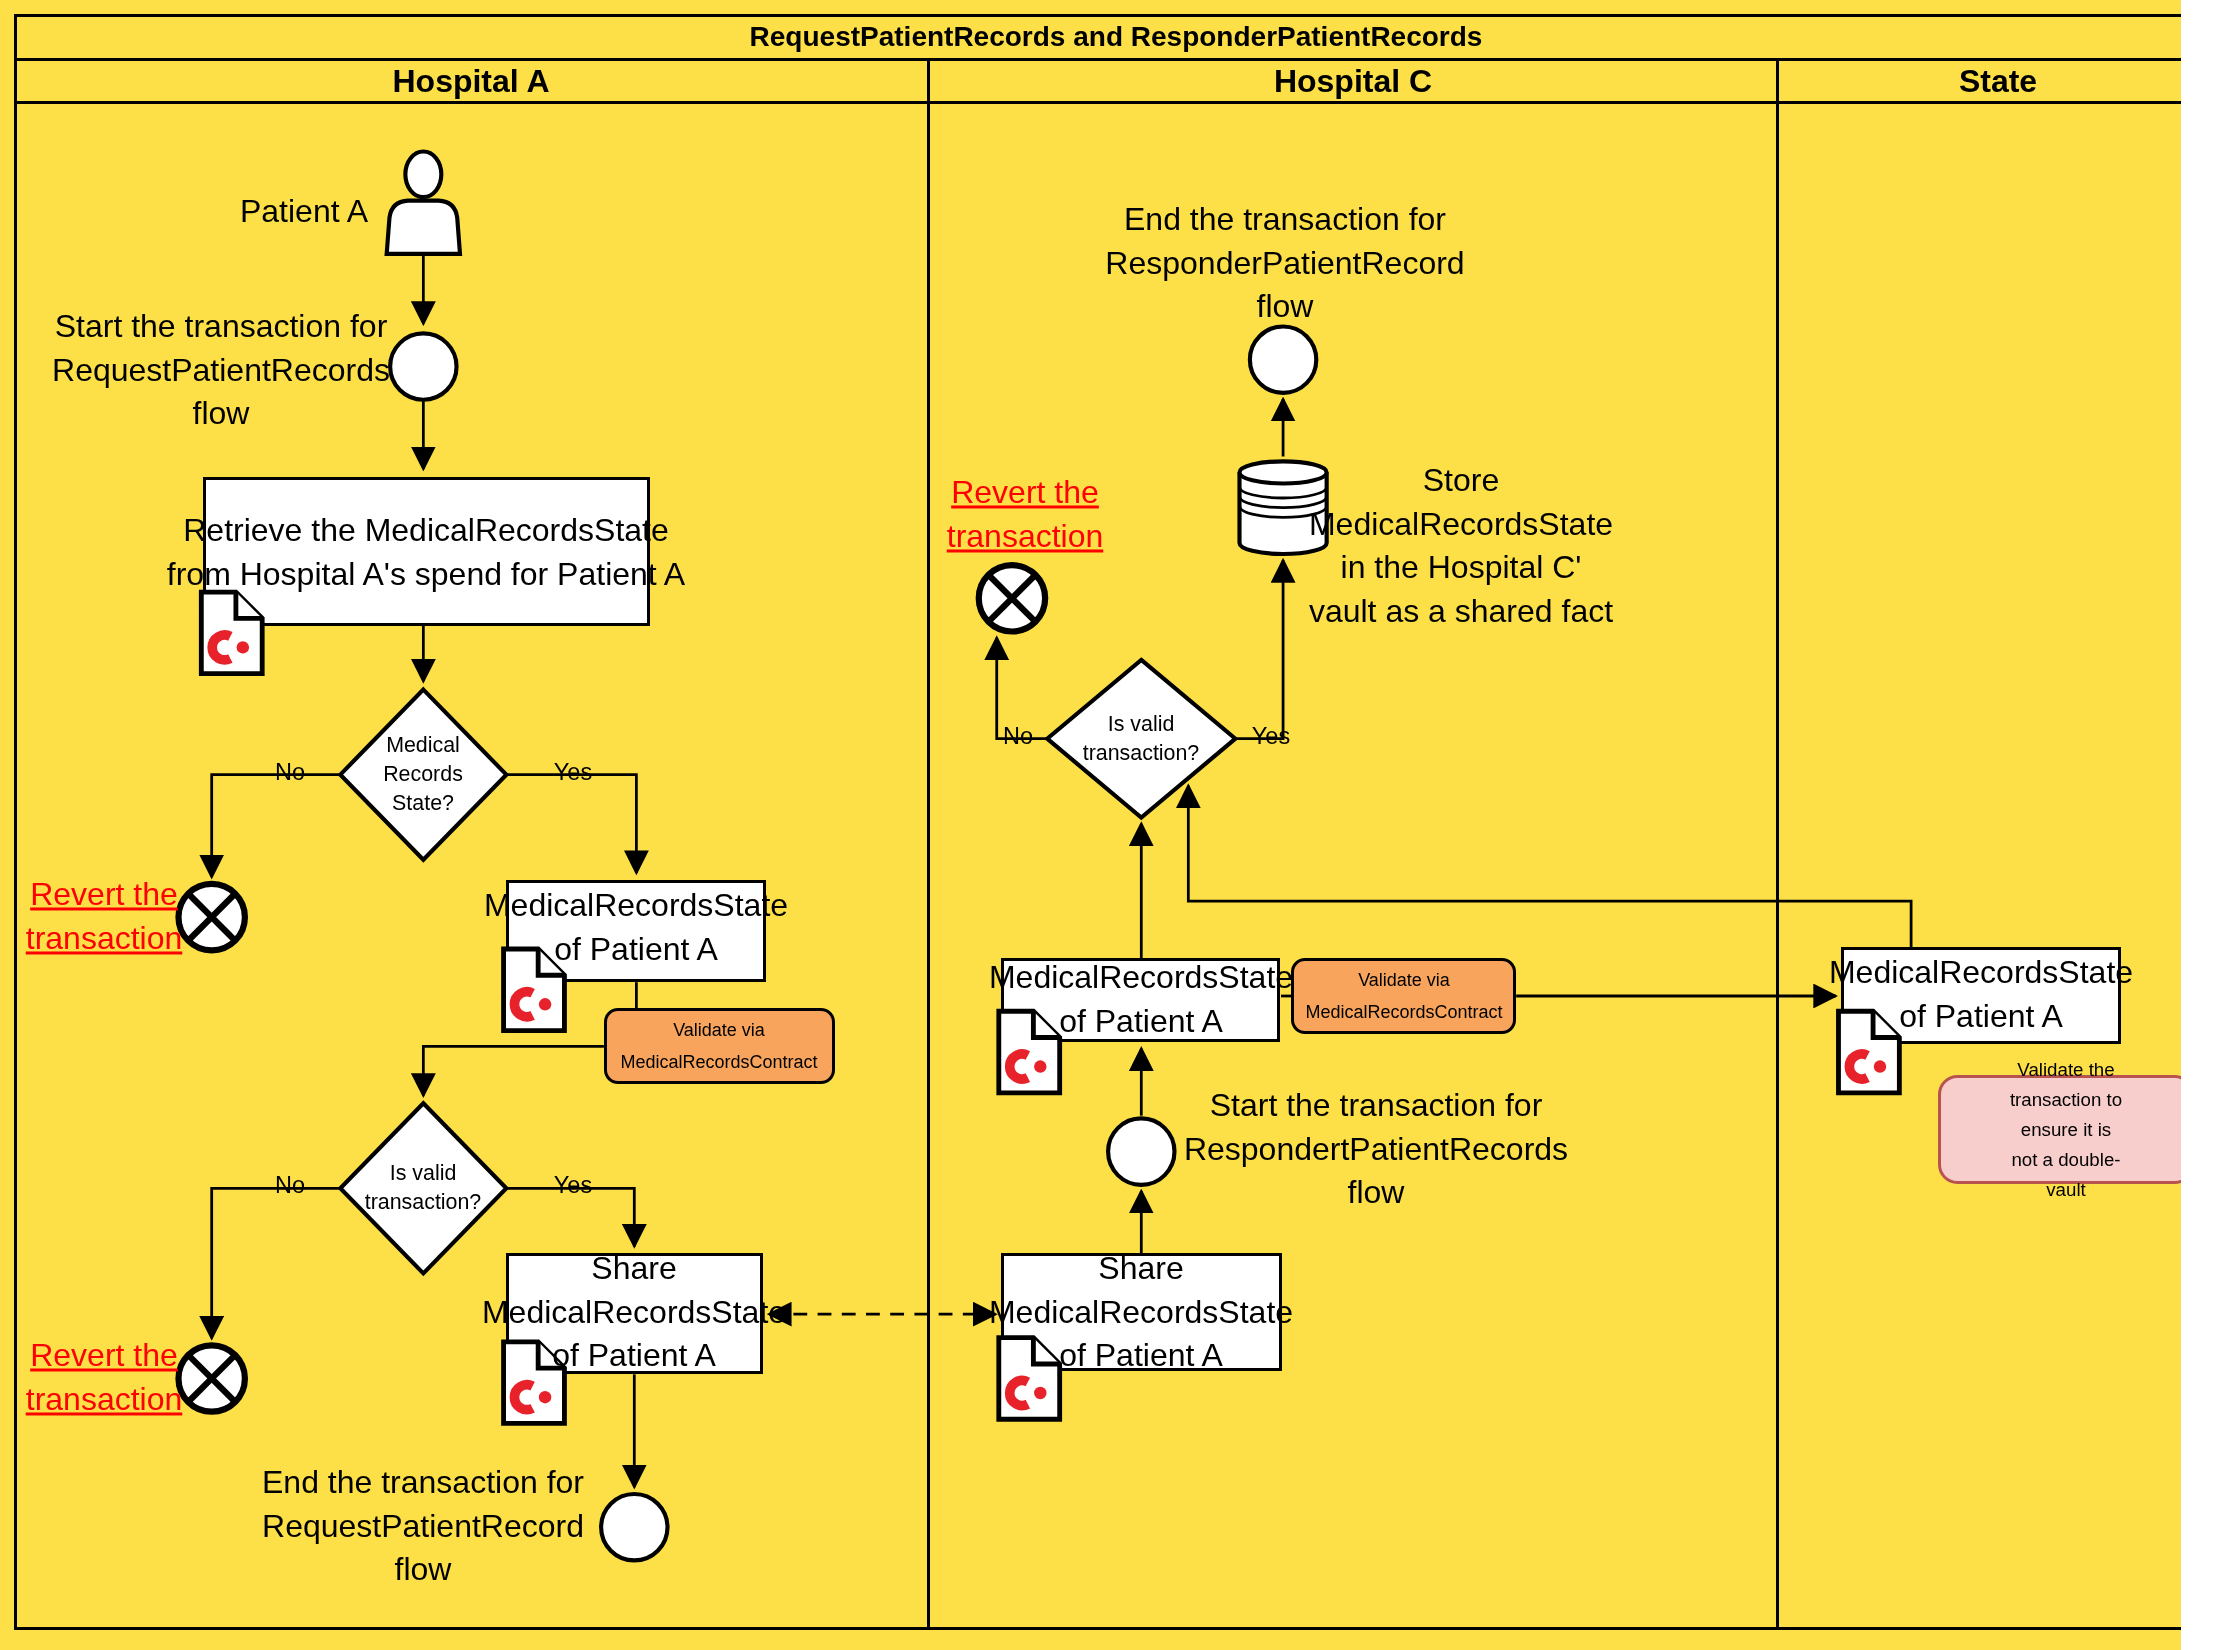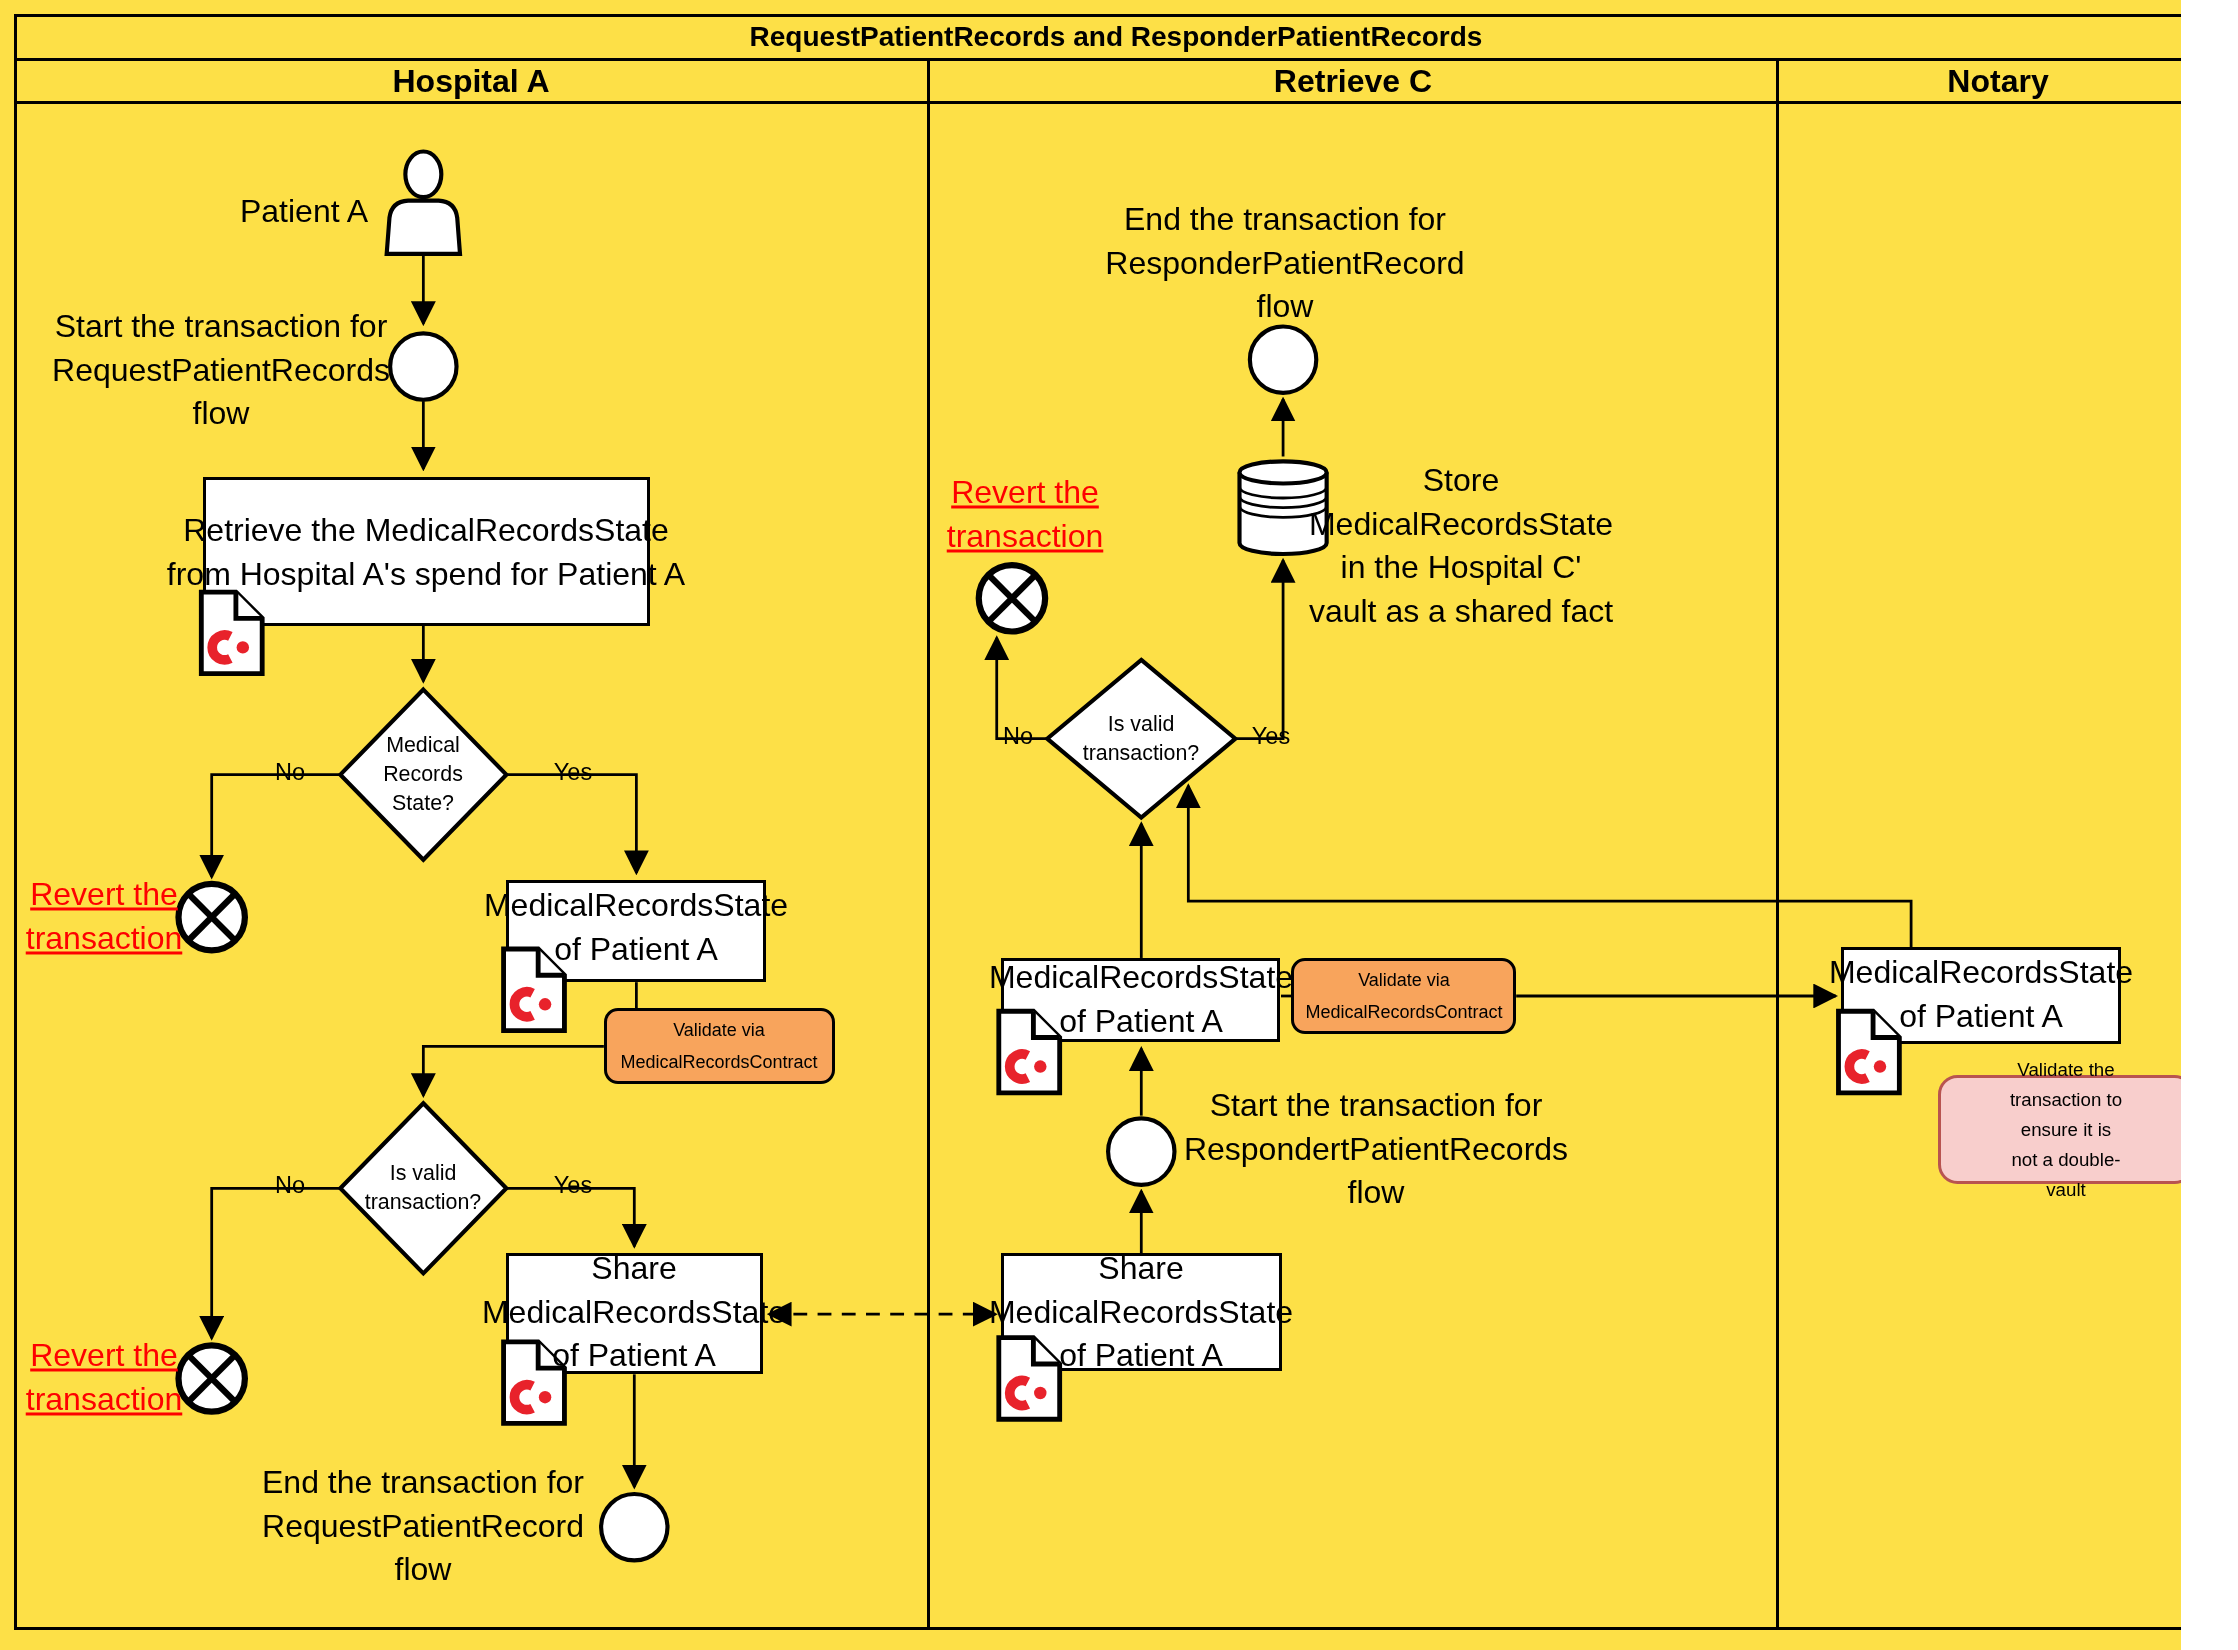--- a/index.html
+++ b/index.html
@@ -32,22 +32,22 @@
 <div id="canvas">
 
   <div class="frame"></div>
   <div class="hline" style="left:14px;top:58px;width:2205px;"></div>
   <div class="hline" style="left:14px;top:101px;width:2205px;"></div>
   <div class="vline" style="left:927px;top:61px;height:1569px;"></div>
   <div class="vline" style="left:1776px;top:61px;height:1569px;"></div>
 
   <div class="lbl bold" style="left:1116px;top:37px;font-size:28px;">RequestPatientRecords and ResponderPatientRecords</div>
   <div class="lbl bold" style="left:471px;top:82px;">Hospital A</div>
-  <div class="lbl bold" style="left:1353px;top:82px;">Retrieve C</div>
-  <div class="lbl bold" style="left:1998px;top:82px;">Notary</div>
+  <div class="lbl bold" style="left:1353px;top:82px;">Hospital C</div>
+  <div class="lbl bold" style="left:1998px;top:82px;">State</div>
 
   <div class="box" style="left:203px;top:477px;width:447px;height:149px;"></div>
   <div class="box" style="left:506px;top:880px;width:260px;height:102px;"></div>
   <div class="box" style="left:506px;top:1253px;width:257px;height:121px;"></div>
   <div class="box" style="left:1001px;top:958px;width:279px;height:84px;"></div>
   <div class="box" style="left:1001px;top:1253px;width:281px;height:118px;"></div>
   <div class="box" style="left:1841px;top:947px;width:280px;height:97px;"></div>
   <div class="obox" style="left:604px;top:1008px;width:231px;height:76px;"></div>
   <div class="obox" style="left:1291px;top:958px;width:225px;height:76px;"></div>
   <div class="note" style="left:1938px;top:1075px;width:256px;height:109px;"></div>

